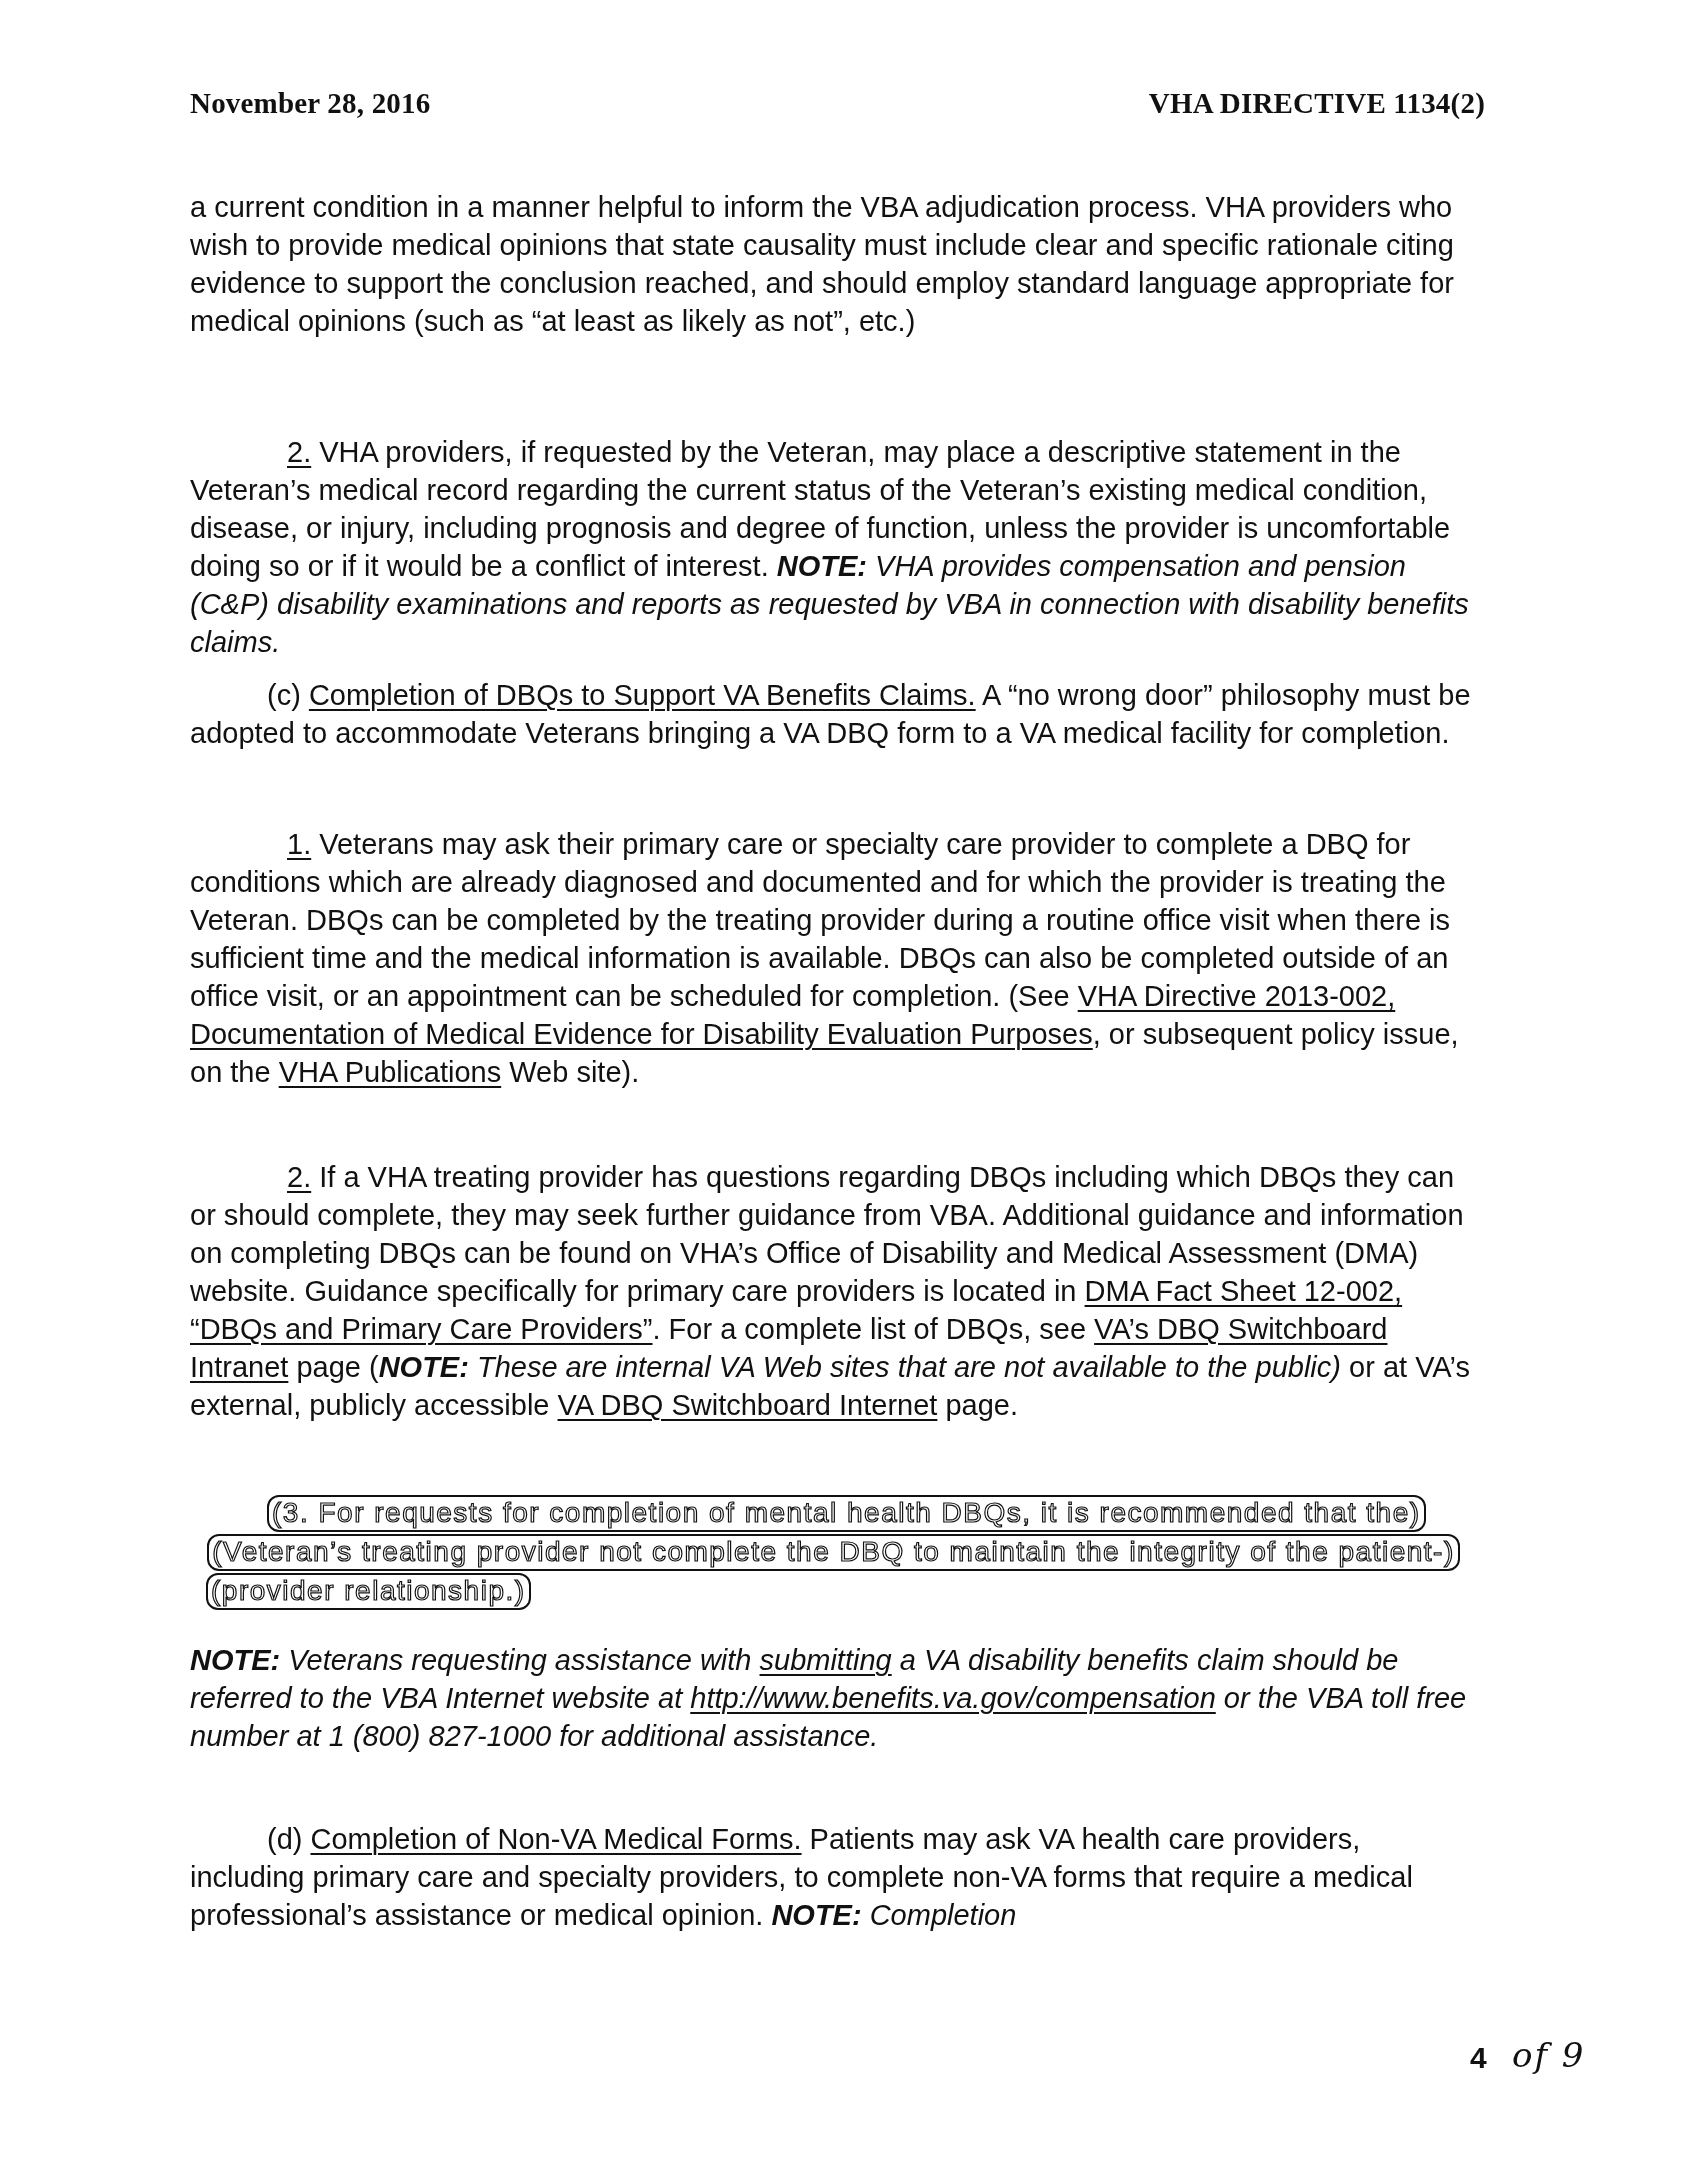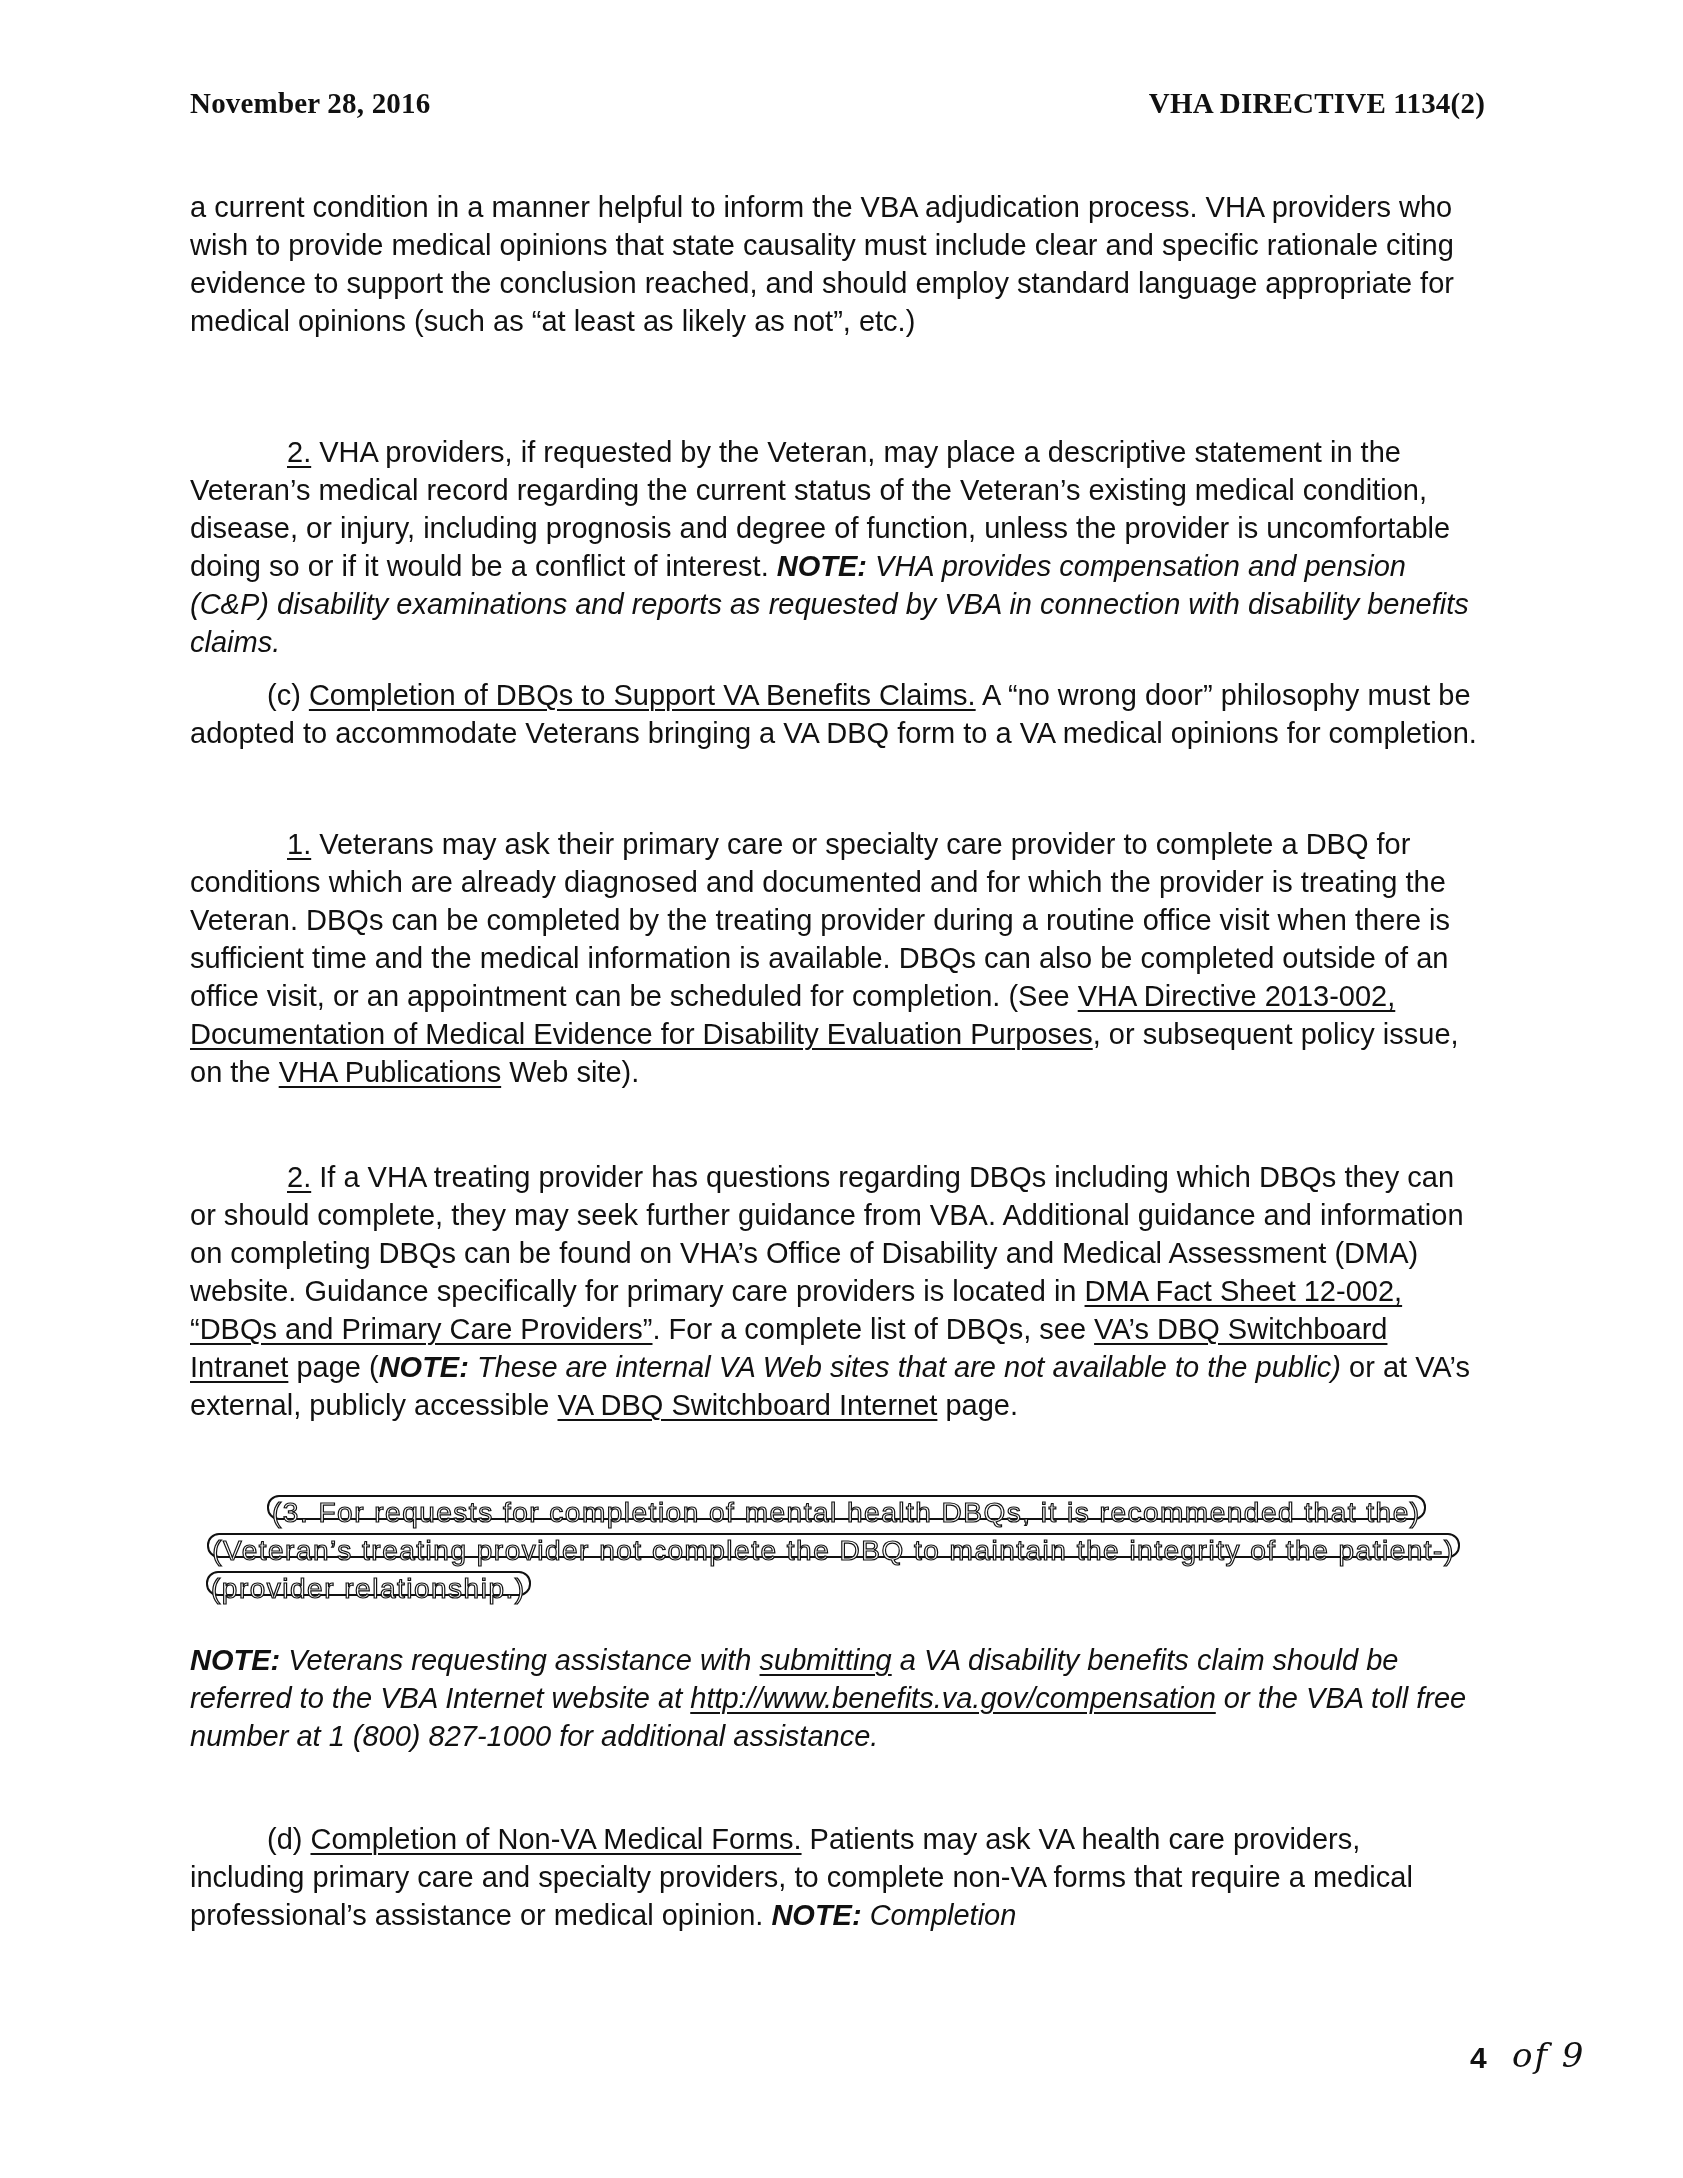--- a/index.html
+++ b/index.html
@@ -10,21 +10,21 @@
   .hdr-right { right: 198px; }
   .page { position: absolute; left: 190px; width: 1287px; font-size: 29px; line-height: 38px; }
   .para { position: absolute; left: 0; width: 1287px; margin: 0; }
   .indent1 { text-indent: 97px; }
   .indent2 { text-indent: 77px; }
   .u { text-decoration: underline; text-underline-offset: 4px; text-decoration-thickness: 2px; }
   .it { font-style: italic; }
   .b { font-weight: bold; }
   .hl-line { display: block; }
   .hl-box { display: inline-block; border: 2.5px solid #111; border-radius: 12px; padding: 0 3px;
-            line-height: 32px; margin-top: 2px; height: 25px; box-sizing: border-box; white-space: nowrap;
+            line-height: 32px; margin-top: 2px; height: 37px; box-sizing: border-box; white-space: nowrap;
             color: #fff; -webkit-text-stroke: 1.2px #111; letter-spacing: 1.5px; font-size: 28px; }
   .pnum { position: absolute; left: 1470px; top: 2041px; font-size: 30px; font-weight: bold; }
   .pof { position: absolute; left: 1512px; top: 2035px; font-size: 34px; font-family: "DejaVu Serif", serif;
          font-style: italic; letter-spacing: 2px; }
 </style>
 </head>
 <body>
 
 <div class="hdr hdr-left">November 28, 2016</div>
 <div class="hdr hdr-right">VHA DIRECTIVE 1134(2)</div>
@@ -33,21 +33,21 @@
 
   <p class="para" style="top:188px;">
     <span>a current condition in a manner helpful to inform the VBA adjudication process.  VHA providers who wish to provide medical opinions that state causality must include clear and specific rationale citing evidence to support the conclusion reached, and should employ standard language appropriate for medical opinions (such as “at least as likely as not”, etc.)</span>
   </p>
 
   <p class="para indent1" style="top:414px;margin-top:19px;">
     <span class="u">2.</span><span> VHA providers, if requested by the Veteran, may place a descriptive statement in the Veteran’s medical record regarding the current status of the Veteran’s existing medical condition, disease, or injury, including prognosis and degree of function, unless the provider is uncomfortable doing so or if it would be a conflict of interest.  </span><span class="b it">NOTE:</span><span class="it"> VHA provides compensation and pension (C&amp;P) disability examinations and reports as requested by VBA in connection with disability benefits claims.</span>
   </p>
 
   <p class="para indent2" style="top:676px;">
-    <span>(c) </span><span class="u">Completion of DBQs to Support VA Benefits Claims.</span><span>  A “no wrong door” philosophy must be adopted to accommodate Veterans bringing a VA DBQ form to a VA medical opinions for completion.</span>
+    <span>(c) </span><span class="u">Completion of DBQs to Support VA Benefits Claims.</span><span>  A “no wrong door” philosophy must be adopted to accommodate Veterans bringing a VA DBQ form to a VA medical facility for completion.</span>
   </p>
 
   <p class="para indent1" style="top:825px;">
     <span class="u">1.</span><span> Veterans may ask their primary care or specialty care provider to complete a DBQ for conditions which are already diagnosed and documented and for which the provider is treating the Veteran.  DBQs can be completed by the treating provider during a routine office visit when there is sufficient time and the medical information is available.  DBQs can also be completed outside of an office visit, or an appointment can be scheduled for completion.  (See </span><span class="u">VHA Directive 2013-002, Documentation of Medical Evidence for Disability Evaluation Purposes</span><span>, or subsequent policy issue, on the </span><span class="u">VHA Publications</span><span> Web site).</span>
   </p>
 
   <p class="para indent1" style="top:1158px;">
     <span class="u">2.</span><span> If a VHA treating provider has questions regarding DBQs including which DBQs they can or should complete, they may seek further guidance from VBA.  Additional guidance and information on completing DBQs can be found on VHA’s Office of Disability and Medical Assessment (DMA) website.  Guidance specifically for primary care providers is located in </span><span class="u">DMA Fact Sheet 12-002, “DBQs and Primary Care Providers”</span><span>.  For a complete list of DBQs, see </span><span class="u">VA’s DBQ Switchboard Intranet</span><span> page (</span><span class="b it">NOTE:</span><span class="it">  These are internal VA Web sites that are not available to the public)</span><span> or at VA’s external, publicly accessible </span><span class="u">VA DBQ Switchboard Internet</span><span> page.</span>
   </p>
 

